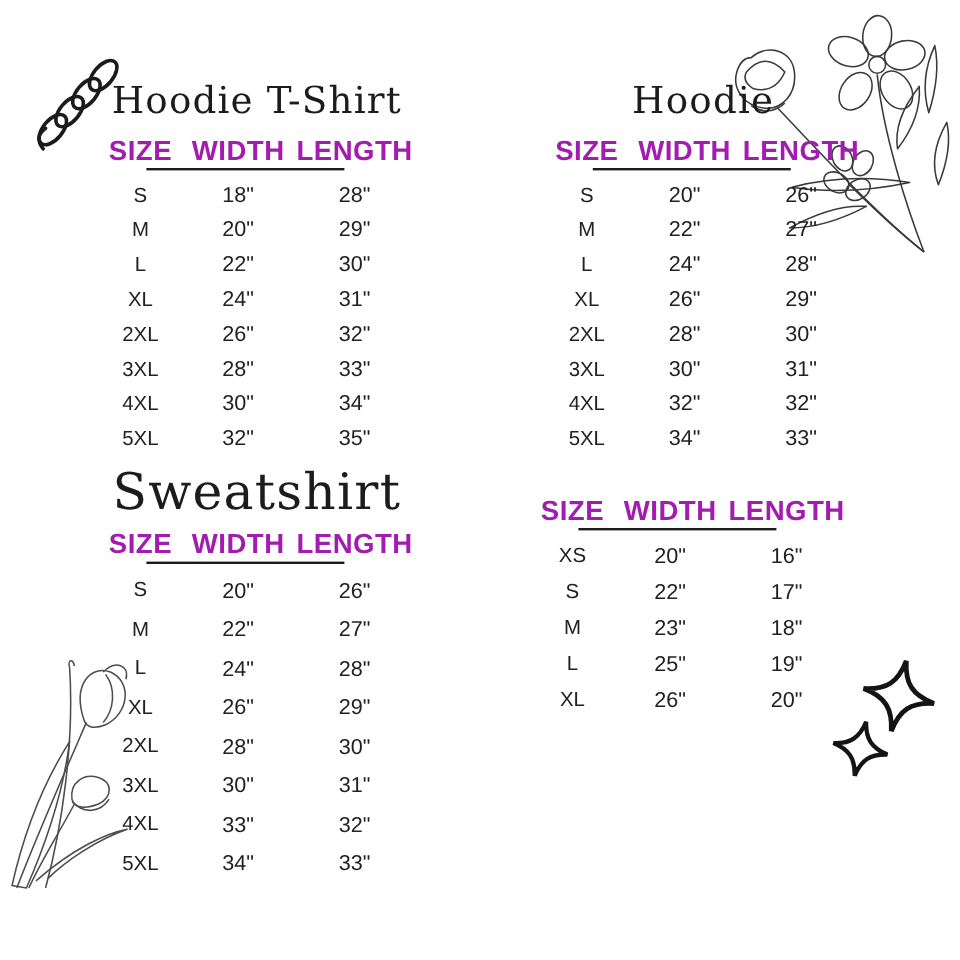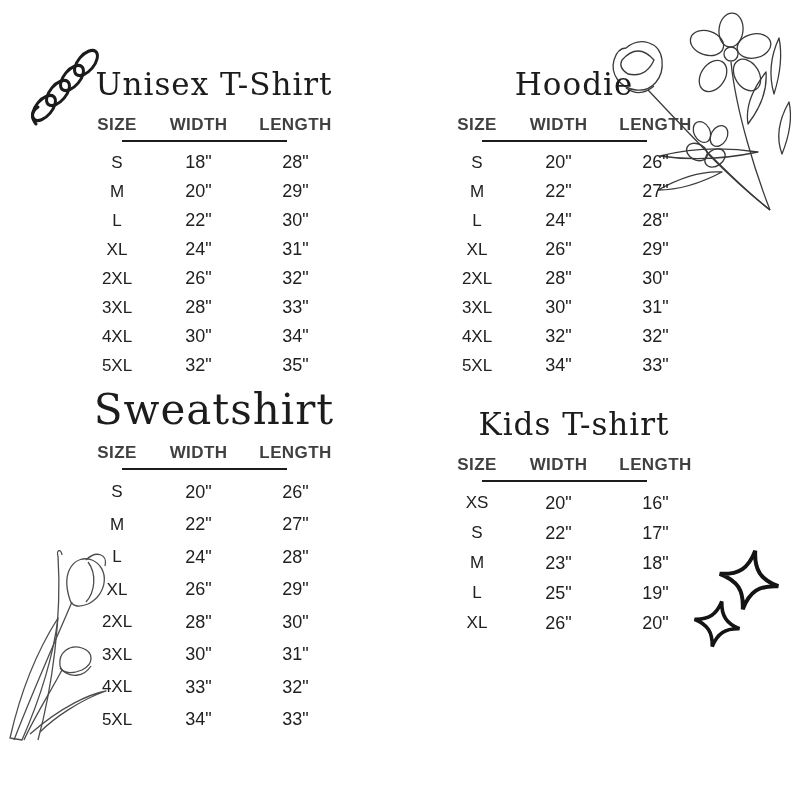--- a/index.html
+++ b/index.html
@@ -10,30 +10,30 @@
   }
   .block{position:absolute;width:260px;z-index:2;}
   .title{
     font-family:"DejaVu Serif","Liberation Serif",serif;
     font-size:31px;line-height:40px;letter-spacing:1px;
     text-align:center;color:#1c1c1c;white-space:nowrap;
   }
   .grid{display:grid;grid-template-columns:66px 97px 97px;margin-top:8px;}
   .hcell{
     display:flex;align-items:center;justify-content:center;
-    height:26px;font-weight:700;font-size:17px;letter-spacing:.4px;color:#404040;
+    height:26px;font-weight:700;font-size:23px;letter-spacing:.4px;color:#a21caf;
   }
   .rule{grid-column:1/4;height:2px;background:#1c1c1c;margin:2px 57px 6px 38px;}
   .cell{
     display:flex;align-items:center;justify-content:center;
     height:var(--rh,29px);font-size:18px;color:#212121;
   }
   .cell.c0{font-size:17px;}
   #t0{left:84px;top:64px;}
-  #t1{left:444px;top:64px;}
+  #t1{left:456px;top:64px;}
   #t2{left:84px;top:388px;--rh:32.5px;}
   #t2 .title{font-size:42px;line-height:44px;}
   #t3{left:444px;top:404px;--rh:30px;}
   .deco{position:absolute;z-index:1;}
   #deco-coil{left:28px;top:36px;}
   #deco-flowers{left:596px;top:2px;}
   #deco-tulip{left:0px;top:548px;}
   #deco-sparkles{left:692px;top:542px;}
 </style>
 </head>
@@ -97,21 +97,21 @@
 <svg id="deco-sparkles" class="deco" width="92" height="116" viewBox="0 0 92 116" fill="none" stroke="#141414" stroke-linejoin="miter">
   <g transform="translate(57,38) rotate(12)" stroke-width="4">
     <path d="M0 -30 C3 -11 11 -3 30 0 C11 3 3 11 0 30 C-3 11 -11 3 -30 0 C-11 -3 -3 -11 0 -30 Z"></path>
   </g>
   <g transform="translate(25,82) rotate(12)" stroke-width="3.6">
     <path d="M0 -23 C2.5 -9 9 -2.5 23 0 C9 2.5 2.5 9 0 23 C-2.5 9 -9 2.5 -23 0 C-9 -2.5 -2.5 -9 0 -23 Z"></path>
   </g>
 </svg>
 
 <section id="t0" class="block">
-    <div class="title">Unisex T-Shirt</div>
+    <div class="title">Hoodie T-Shirt</div>
     <div class="grid">
       <div class="hcell">SIZE</div>
       <div class="hcell">WIDTH</div>
       <div class="hcell">LENGTH</div>
       <div class="rule"></div>
       <div class="cell c0">S</div>
       <div class="cell c1">18"</div>
       <div class="cell c2">28"</div>
       <div class="cell c0">M</div>
       <div class="cell c1">20"</div>
@@ -196,21 +196,20 @@
       <div class="cell c2">31"</div>
       <div class="cell c0">4XL</div>
       <div class="cell c1">33"</div>
       <div class="cell c2">32"</div>
       <div class="cell c0">5XL</div>
       <div class="cell c1">34"</div>
       <div class="cell c2">33"</div>
     </div>
   </section>
 <section id="t3" class="block">
-    <div class="title">Kids T-shirt</div>
     <div class="grid">
       <div class="hcell">SIZE</div>
       <div class="hcell">WIDTH</div>
       <div class="hcell">LENGTH</div>
       <div class="rule"></div>
       <div class="cell c0">XS</div>
       <div class="cell c1">20"</div>
       <div class="cell c2">16"</div>
       <div class="cell c0">S</div>
       <div class="cell c1">22"</div>

